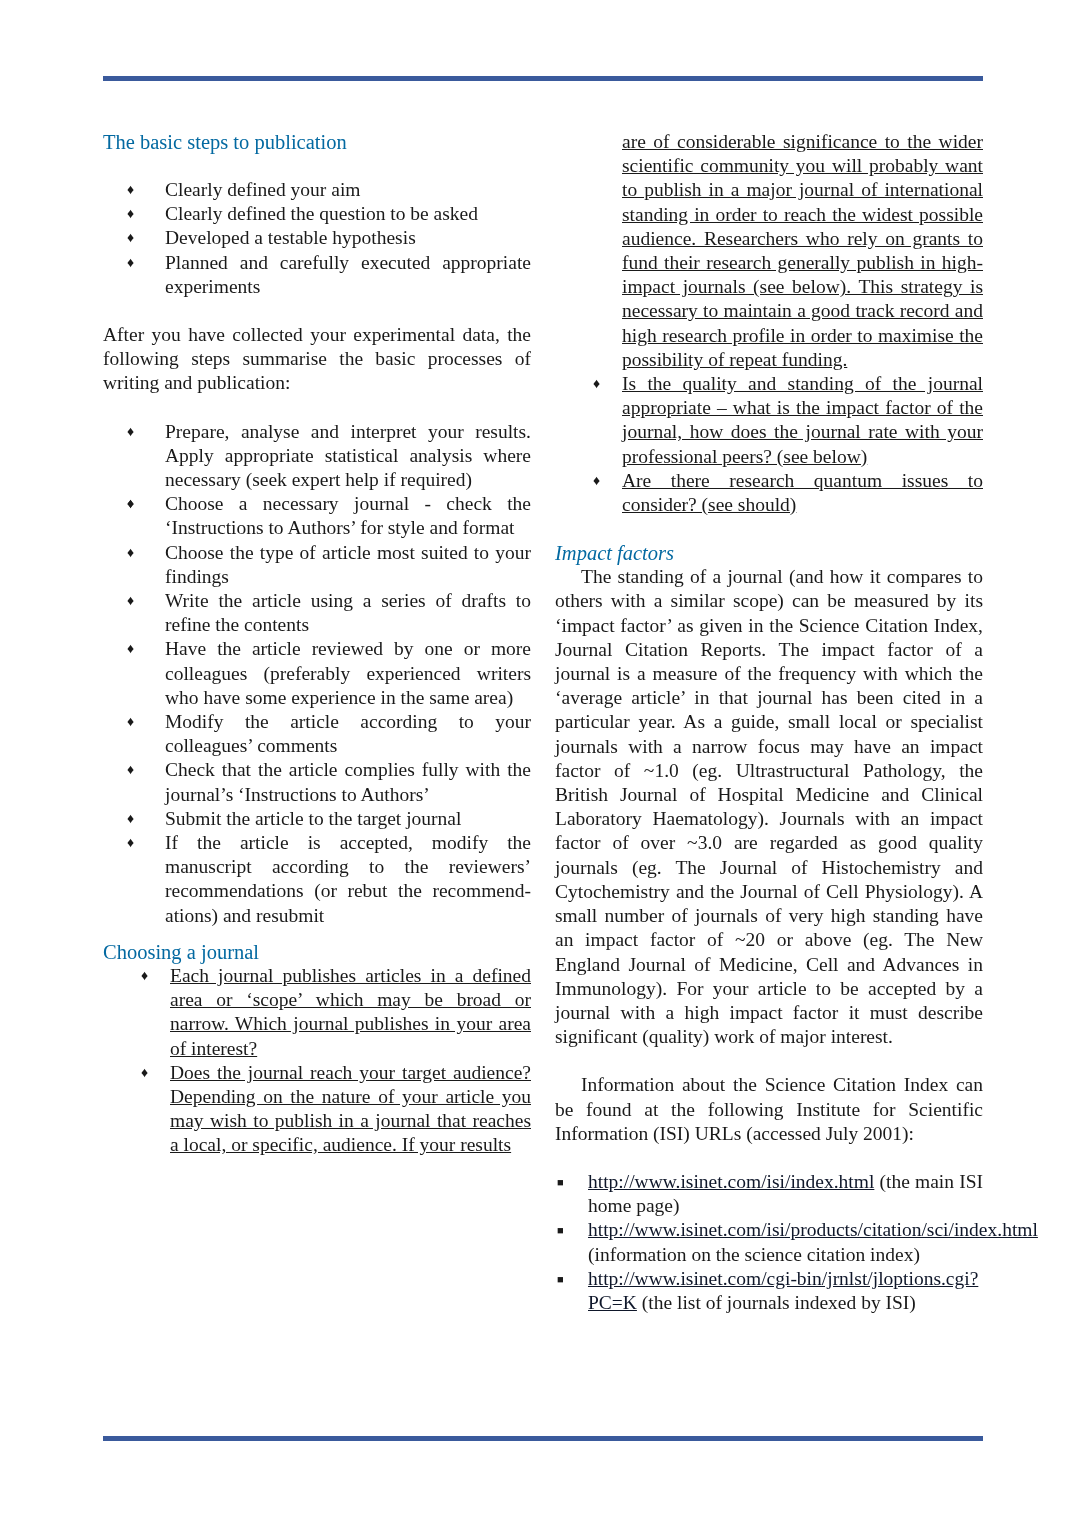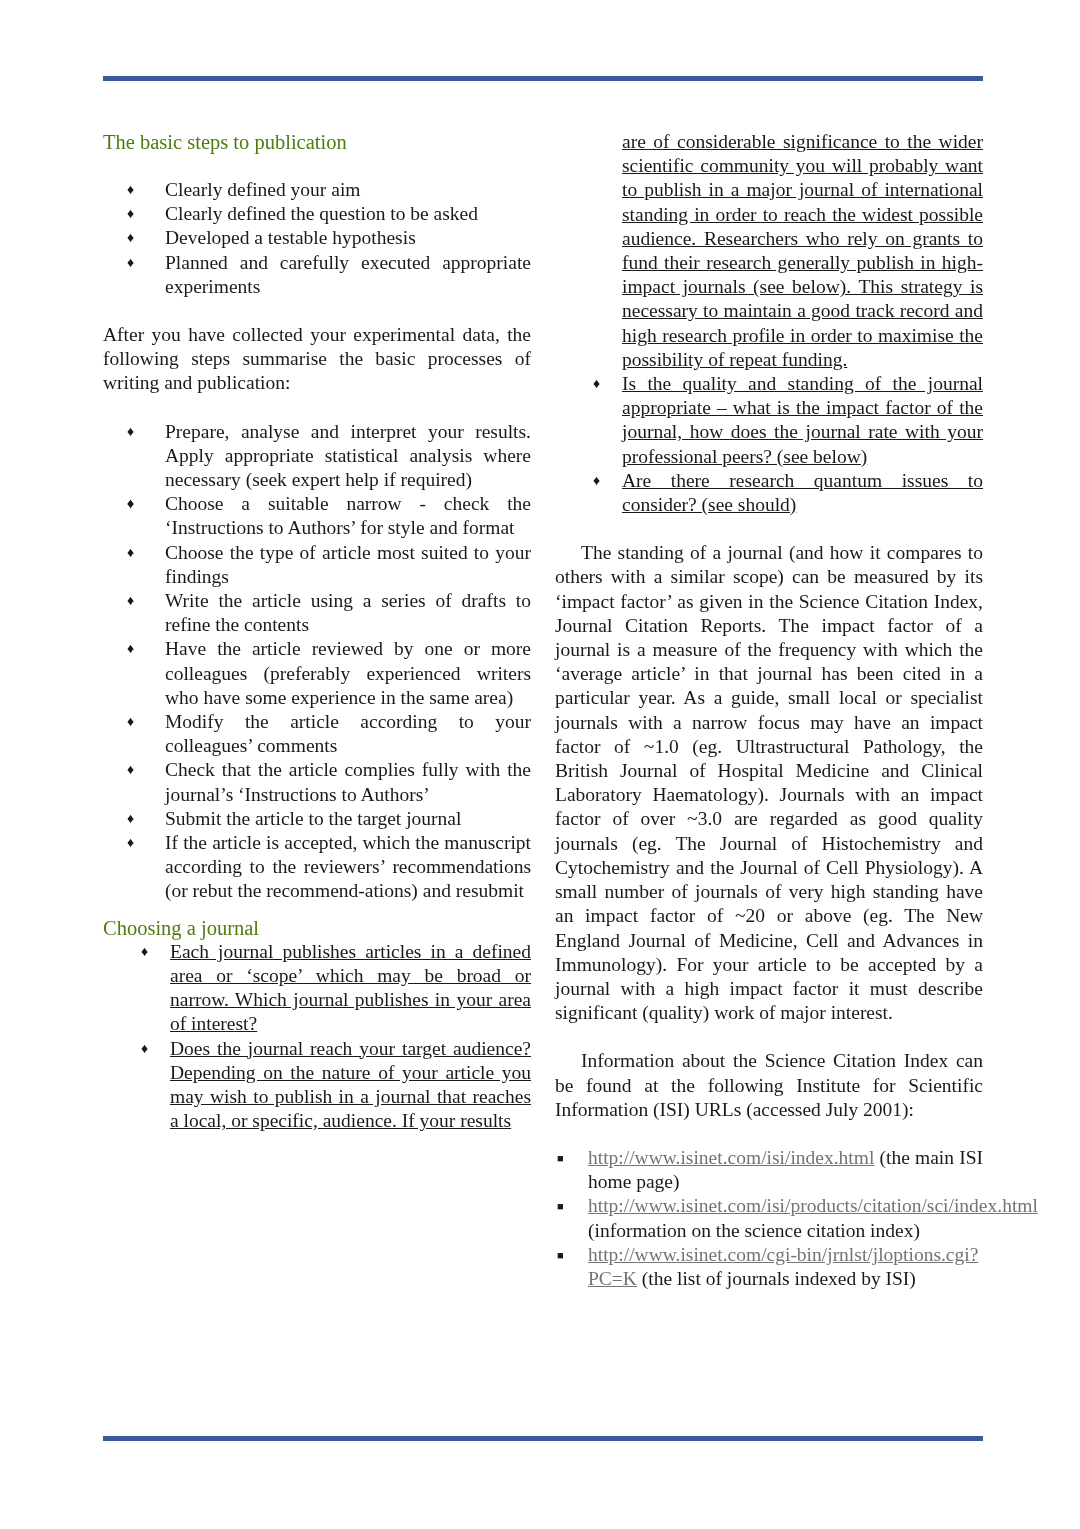--- a/index.html
+++ b/index.html
@@ -6,34 +6,34 @@
   body { width: 1080px; height: 1529px; position: relative; overflow: hidden;
          font-family: "DejaVu Serif", "Liberation Serif", serif; color: #1a1a1a; }
   .rule { position: absolute; left: 103px; width: 880px; height: 5px; background: #3a5a9c; }
   .rule.top { top: 76px; }
   .rule.bottom { top: 1436px; }
   .col { position: absolute; top: 130px; width: 428px;
          font-family: "Liberation Serif", "DejaVu Serif", serif;
          font-size: 19.5px; line-height: 24.2px; }
   .col.left { left: 103px; }
   .col.right { left: 555px; }
-  .h { color: #4d7c0f; font-size: 20.5px; line-height: 24px; margin: 0; font-weight: normal; }
+  .h { color: #0369a1; font-size: 20.5px; line-height: 24px; margin: 0; font-weight: normal; }
   .h.italic { font-style: italic; }
   p { margin: 0; text-align: justify; }
   p.indent { text-indent: 26px; }
   ul { list-style: none; margin: 0; padding: 0; }
   ul li { position: relative; padding-left: 62px; text-align: justify; }
   ul li .bul { position: absolute; left: 24px; top: 0; font-size: 14px; }
   ul.inset li { padding-left: 67px; text-decoration: underline; }
   ul.inset li .bul { left: 38px; }
   ul.sq li { padding-left: 33px; }
   ul.sq li .bul { left: 2px; font-size: 11px; }
   .gap { height: 24px; }
   .gap-s { height: 12px; }
-  a.link { color: #737373; text-decoration: underline; }
+  a.link { color: #0f172a; text-decoration: underline; }
   em.bold-italic { font-style: italic; font-weight: bold; }
 </style>
 </head>
 <body>
 
 <div class="rule top"></div>
 
 <div class="col left">
   <h2 class="h">The basic steps to publication</h2>
   <div class="gap"></div>
@@ -42,44 +42,45 @@
     <li><span class="bul">♦</span><span>Clearly defined the question to be asked</span></li>
     <li><span class="bul">♦</span><span>Developed a testable hypothesis</span></li>
     <li><span class="bul">♦</span><span>Planned and carefully executed appropriate experiments</span></li>
   </ul>
   <div class="gap"></div>
   <p>After you have collected your experimental data, the following steps summarise the basic processes of writing and publication:</p>
   <div class="gap"></div>
   <ul>
     <li><span class="bul">♦</span><span>Prepare, analyse and interpret your results. Apply appropriate statistical analysis where necessary (seek expert help if required)</span></li>
     <li><span class="bul">♦</span></li>
-    <li><span class="bul">♦</span><span>Choose a suitable narrow - check the ‘Instructions to Authors’ for style and format</span></li>
+    <li><span class="bul">♦</span><span>Choose a necessary journal - check the ‘Instructions to Authors’ for style and format</span></li>
     <li><span class="bul">♦</span><span>Choose the type of article most suited to your findings</span></li>
     <li><span class="bul">♦</span><span>Write the article using a series of drafts to refine the contents</span></li>
     <li><span class="bul">♦</span><span>Have the article reviewed by one or more colleagues (preferably experienced writers who have some experience in the same area)</span></li>
     <li><span class="bul">♦</span><span>Modify the article according to your colleagues’ comments</span></li>
     <li><span class="bul">♦</span><span>Check that the article complies fully with the journal’s ‘Instructions to Authors’</span></li>
     <li><span class="bul">♦</span><span>Submit the article to the target journal</span></li>
-    <li><span class="bul">♦</span><span>If the article is accepted, which the manuscript according to the reviewers’ recommendations (or rebut the recommend-ations) and resubmit</span></li>
+    <li><span class="bul">♦</span><span>If the article is accepted, modify the manuscript according to the reviewers’ recommendations (or rebut the recommend-ations) and resubmit</span></li>
   </ul>
   <div class="gap-s"></div>
   <h2 class="h">Choosing a journal</h2>
   <ul class="inset">
     <li><span class="bul">♦</span><span>Each journal publishes articles in a defined area or ‘scope’ which may be broad or narrow. Which journal publishes in your area of interest?</span></li>
     <li><span class="bul">♦</span><span>Does the journal reach your target audience? Depending on the nature of your article you may wish to publish in a journal that reaches a local, or specific, audience. If your results</span></li>
   </ul>
 </div>
 
 <div class="col right">
   <ul class="inset">
     <li><span>are of considerable significance to the wider scientific community you will probably want to publish in a major journal of international standing in order to reach the widest possible audience. Researchers who rely on grants to fund their research generally publish in high-impact journals (see below). This strategy is necessary to maintain a good track record and high research profile in order to maximise the possibility of repeat funding.</span></li>
     <li><span class="bul">♦</span><span>Is the quality and standing of the journal appropriate – what is the impact factor of the journal, how does the journal rate with your professional peers? (see below)</span></li>
     <li><span class="bul">♦</span><span>Are there research quantum issues to consider? (see should)</span></li>
   </ul>
   <div class="gap"></div>
+  <h2 class="h italic">Impact factors</h2>
   <p class="indent">The standing of a journal (and how it compares to others with a similar scope) can be measured by its ‘impact factor’ as given in the Science Citation Index, Journal Citation Reports. The impact factor of a journal is a measure of the frequency with which the ‘average article’ in that journal has been cited in a particular year. As a guide, small local or specialist journals with a narrow focus may have an impact factor of ~1.0 (eg. Ultrastructural Pathology, the British Journal of Hospital Medicine and Clinical Laboratory Haematology). Journals with an impact factor of over ~3.0 are regarded as good quality journals (eg. The Journal of Histochemistry and Cytochemistry and the Journal of Cell Physiology). A small number of journals of very high standing have an impact factor of ~20 or above (eg. The New England Journal of Medicine, Cell and Advances in Immunology). For your article to be accepted by a journal with a high impact factor it must describe significant (quality) work of major interest.</p>
   <div class="gap"></div>
   <p class="indent">Information about the Science Citation Index can be found at the following Institute for Scientific Information (ISI) URLs (accessed July 2001):</p>
   <div class="gap"></div>
   <ul class="sq">
     <li><span class="bul">■</span><a class="link">http://www.isinet.com/isi/index.html</a><span> (the main ISI home page)</span></li>
     <li><span class="bul">■</span><a class="link">http://www.isinet.com/isi/products/citation/sci/index.html</a><span> (information on the science citation index)</span></li>
     <li><span class="bul">■</span><a class="link">http://www.isinet.com/cgi-bin/jrnlst/jloptions.cgi?PC=K</a><span> (the list of journals indexed by ISI)</span></li>
   </ul>
 </div>

